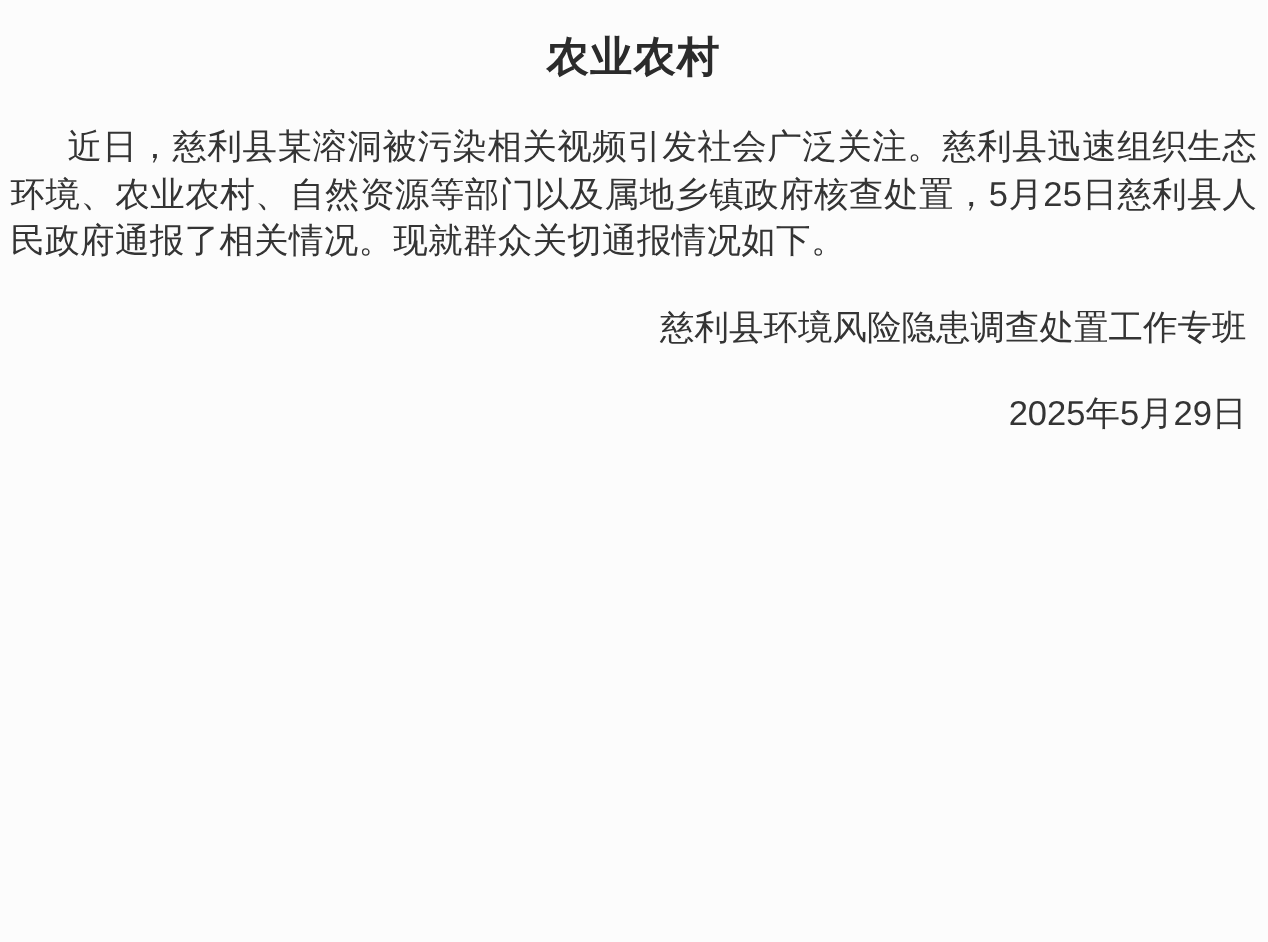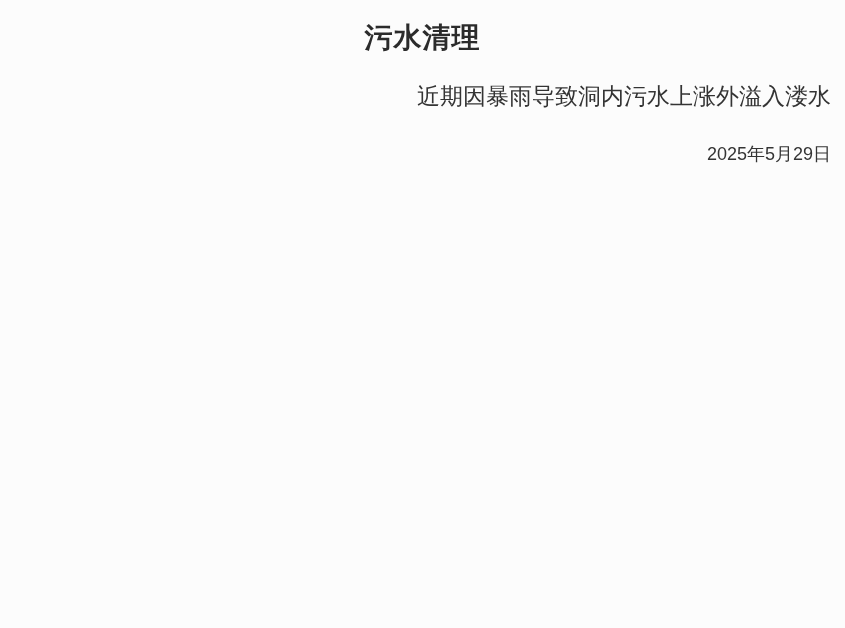--- a/index.html
+++ b/index.html
@@ -44,29 +44,30 @@
     margin-top: 26px;
     padding-right: 7px;
     text-align: right;
     font-size: 23px;
     line-height: 31.5px;
   }
   .date {
     margin-top: 26px;
     padding-right: 7px;
     text-align: right;
-    font-size: 18px;
+    font-size: 23px;
     line-height: 31.5px;
   }
 </style>
 </head>
 <body>
 
 <div class="page">
-  <h1 class="title">污水清理</h1>
+  <h1 class="title">农业农村</h1>
+
+  <p class="para first">近日，慈利县某溶洞被污染相关视频引发社会广泛关注。慈利县迅速组织生态环境、农业农村、自然资源等部门以及属地乡镇政府核查处置，5月25日慈利县人民政府通报了相关情况。现就群众关切通报情况如下。</p>
 
 
 
-
-  <div class="signature">近期因暴雨导致洞内污水上涨外溢入溇水</div>
+  <div class="signature">慈利县环境风险隐患调查处置工作专班</div>
 
   <div class="date">2025年5月29日</div>
 </div>
 
 </body></html>

